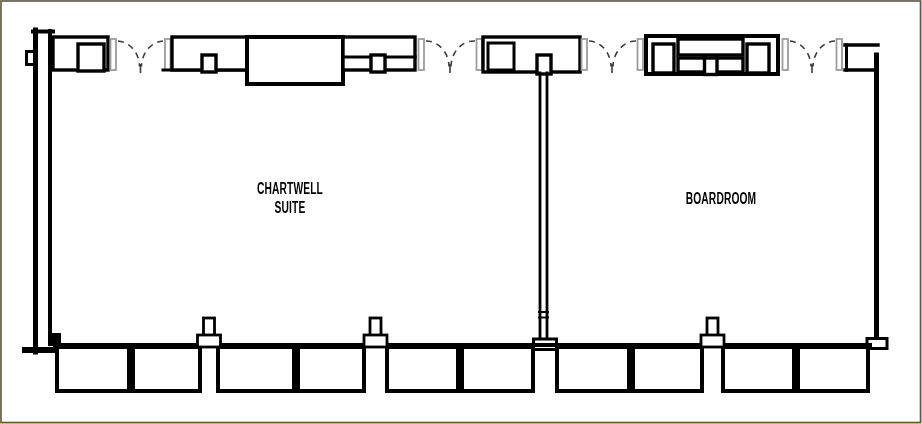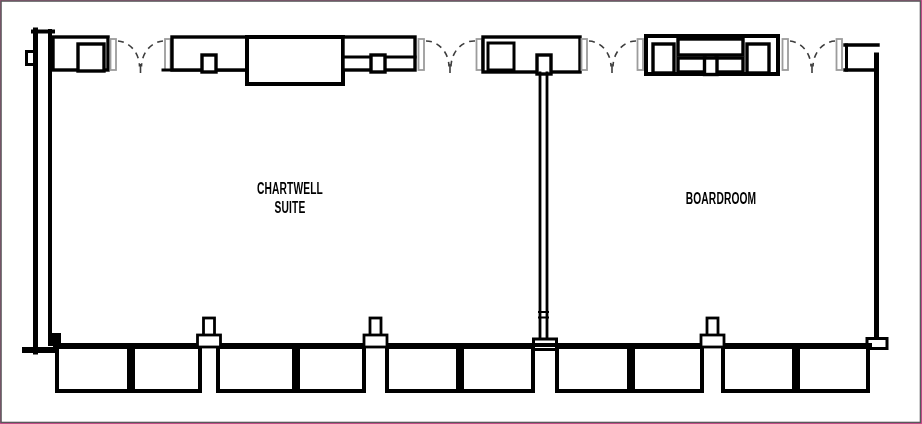--- a/index.html
+++ b/index.html
@@ -5,21 +5,21 @@
   html, body {
     margin: 0;
     padding: 0;
     background: #ffffff;
     font-family: "Liberation Sans", sans-serif;
   }
   .plan-wrap {
     position: relative;
     width: 922px;
     height: 424px;
-    background: #ec4899;
+    background: #fde047;
     overflow: hidden;
   }
   .plan-svg {
     position: absolute;
     left: 0;
     top: 0;
   }
   .room-label {
     position: absolute;
     width: 220px;

